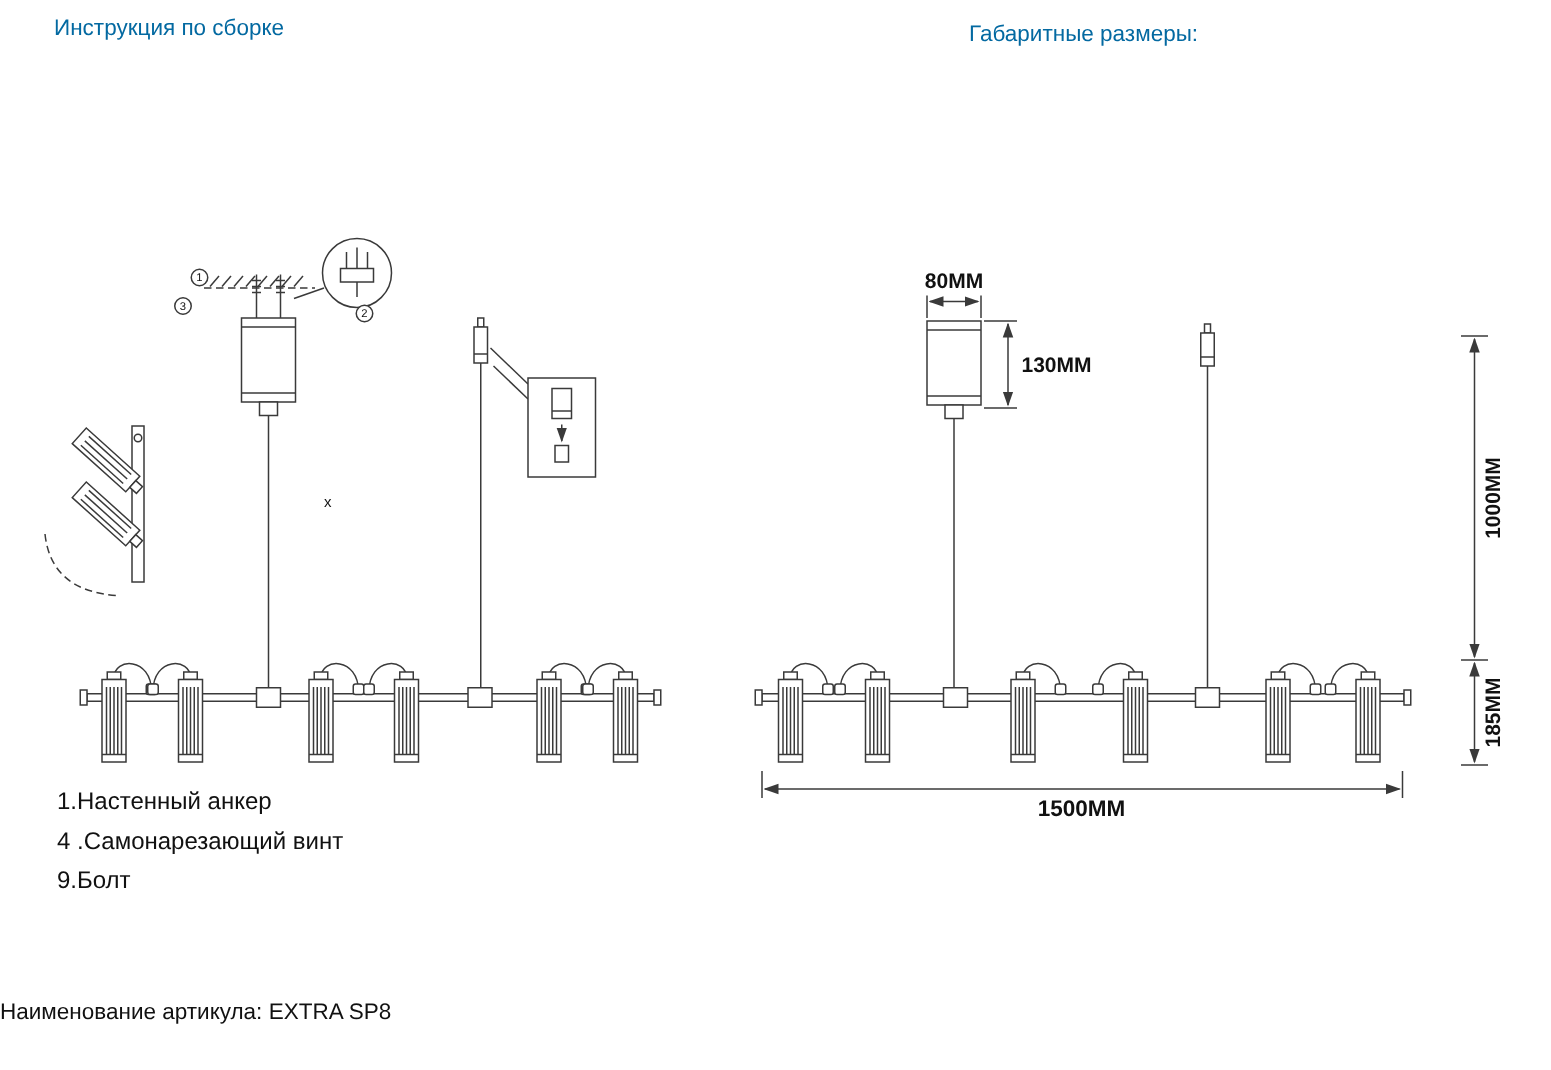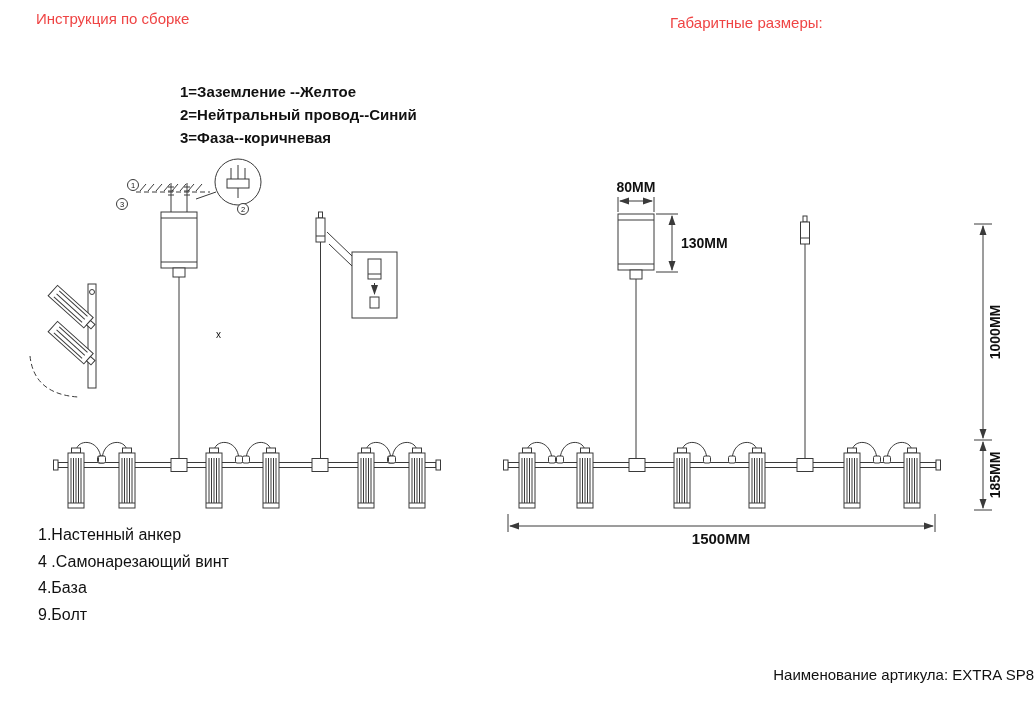--- a/index.html
+++ b/index.html
@@ -1,24 +1,24 @@
 <!DOCTYPE html>
 <html style="--ink: #3a3a3a; --bg: #ffffff;"><head>
 <meta charset="utf-8">
 <style>
   * { margin:0; padding:0; box-sizing:border-box; }
   html,body { background:#fff; }
   body { font-family:"Liberation Sans", sans-serif; color:#111; }
   .sheet { position:relative; width:1034px; height:713px; background:var(--bg,#fff); overflow:hidden; }
   .abs { position:absolute; white-space:nowrap; }
   .svg-layer { position:absolute; left:0; top:0; }
-  .title { font-size:15px; color:#ef4444; }
+  .title { font-size:15px; color:#0369a1; }
   .legend { left:180px; top:80px; font-size:15px; font-weight:bold; line-height:23px; }
   .parts { left:38px; top:522px; font-size:16px; font-weight:normal; line-height:26.5px; }
-  .footer { left:0; right:0; top:666px; text-align:right; font-size:15px; }
+  .footer { left:0; right:0; top:666px; text-align:left; font-size:15px; }
   .ln { stroke:var(--ink,#3a3a3a); stroke-width:1; fill:none; }
   .shape { stroke:var(--ink,#3a3a3a); stroke-width:1; fill:#ffffff; }
   .dash { stroke-dasharray:5 3; }
   .dim { font-family:"Liberation Sans",sans-serif; font-size:14px; font-weight:bold; fill:#111; }
   .dim-big { font-size:15px; }
   .callout-num { font-family:"Liberation Sans",sans-serif; font-size:7.5px; fill:#111; }
   .tiny { font-family:"Liberation Sans",sans-serif; font-size:10px; fill:#111; }
 </style>
 </head>
 <body>
@@ -210,30 +210,24 @@
         <line class="ln" x1="508" y1="514" x2="508" y2="532"></line>
         <line class="ln" x1="935" y1="514" x2="935" y2="532"></line>
         <line class="ln" x1="510" y1="526" x2="933" y2="526" marker-start="url(#arr)" marker-end="url(#arr)"></line>
         <text class="dim dim-big" x="721" y="544" text-anchor="middle">1500MM</text>
       </g>
     </g>
   </svg>
 
   <div class="abs title" style="left:36px; top:10px;">Инструкция по сборке</div>
 
-  <div class="abs title" style="left:670px; top:14px;text-align:right;">Габаритные размеры:</div>
-
-  <div class="abs legend">
-    <div>1=Заземление --Желтое</div>
-    <div>2=Нейтральный провод--Синий</div>
-    <div>3=Фаза--коричневая</div>
-  </div>
+  <div class="abs title" style="left:646px; top:14px;text-align:right;">Габаритные размеры:</div>
+
 
   <div class="abs parts">
     <div>1.Настенный анкер</div>
     <div>4 .Самонарезающий винт</div>
-    <div>4.База</div>
     <div>9.Болт</div>
   </div>
 
   <div class="abs footer">Наименование артикула: EXTRA SP8</div>
 
 </div>
 
 </body></html>

